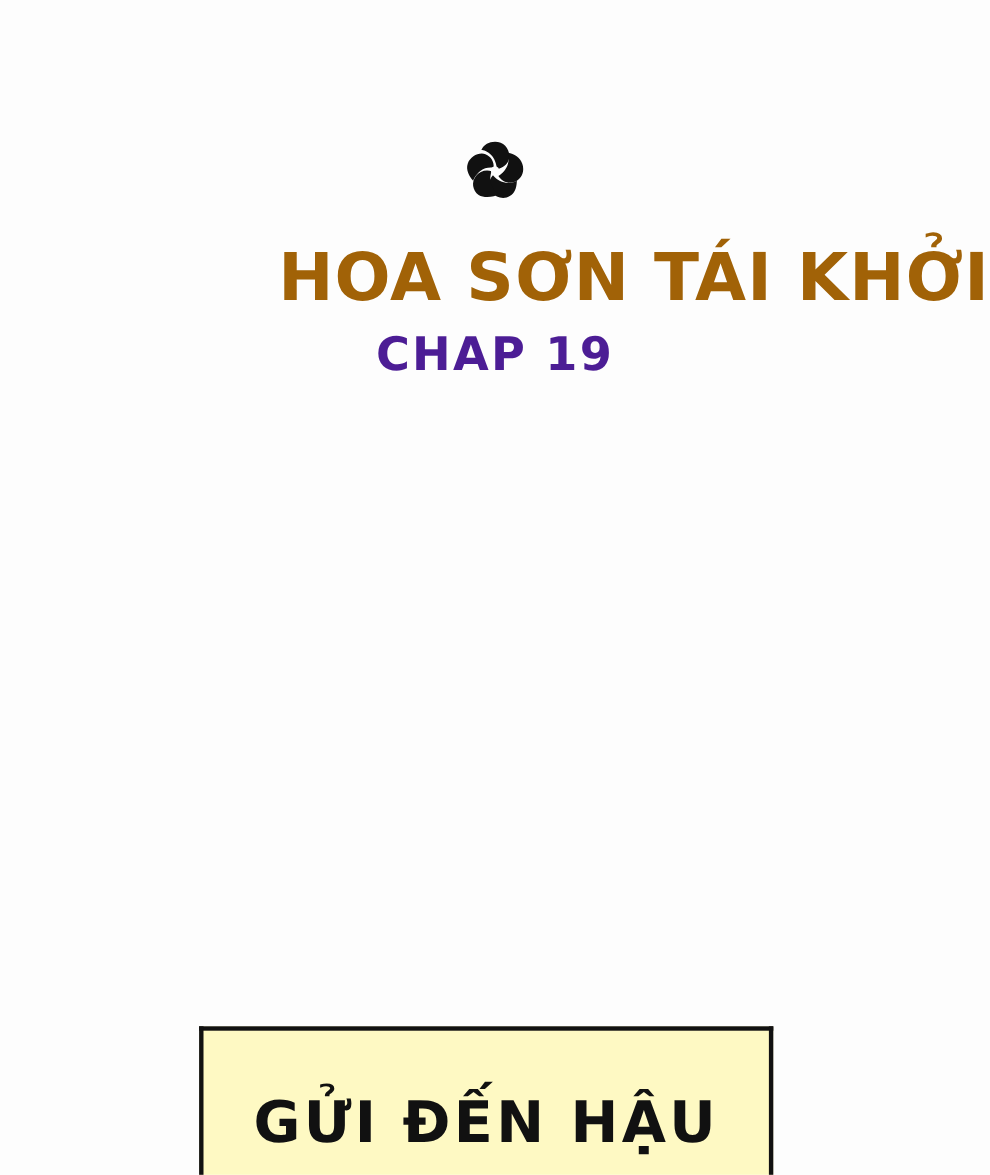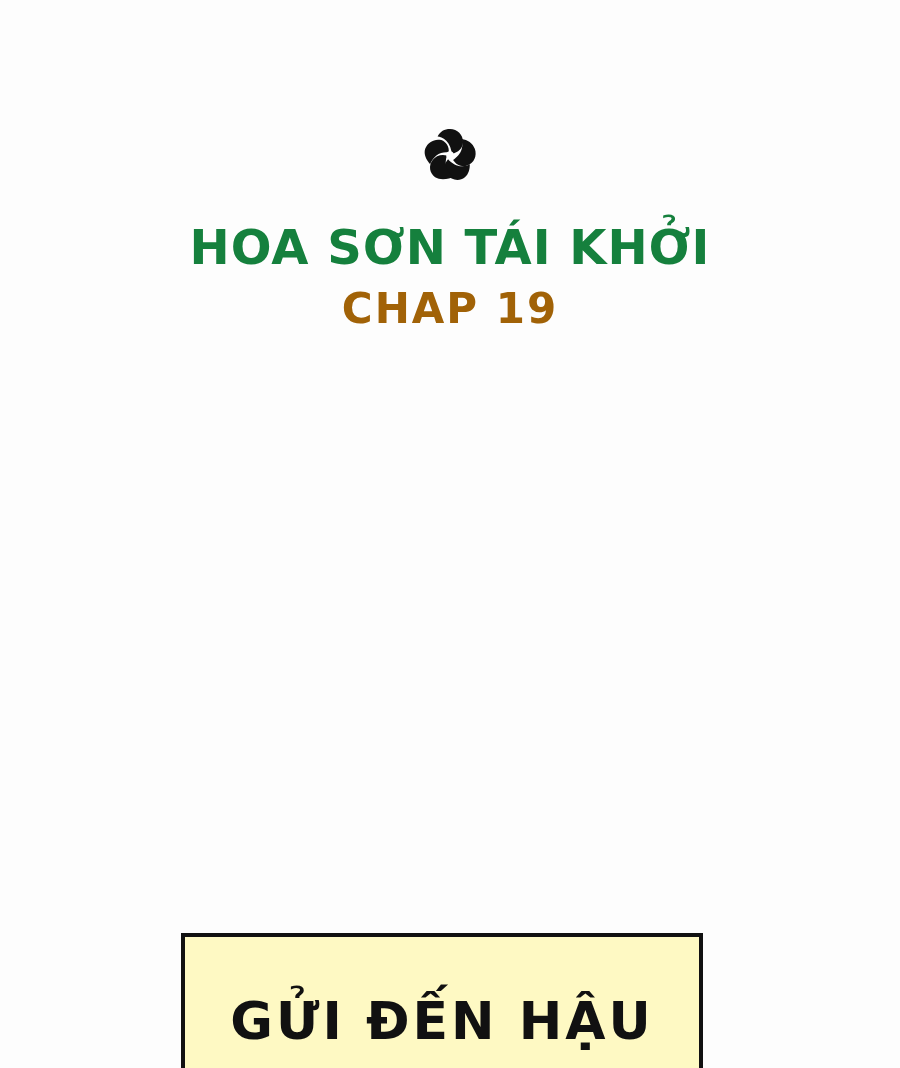--- a/index.html
+++ b/index.html
@@ -40,34 +40,35 @@
   .title-block {
     position: absolute;
     top: 222px;
     left: 0;
     width: 900px;
     text-align: center;
   }
   .series-title {
     font-family: "DejaVu Sans", sans-serif;
     font-weight: 700;
-    font-size: 48px;
+    font-size: 60px;
     letter-spacing: 1px;
     line-height: 1.05;
-    color: #15803d;
+    color: #a16207;
     margin: 0;
     white-space: nowrap;
+    text-align: right;
   }
   .chapter-line {
     font-family: "DejaVu Sans", sans-serif;
     font-weight: 700;
     font-size: 42px;
     letter-spacing: 2px;
     line-height: 1.1;
-    color: #a16207;
+    color: #4c1d95;
     margin: 14px 0 0 0;
   }
   
   .panel {
     position: absolute;
     left: 181px;
     top: 933px;
     width: 522px;
     height: 135px;
     border: 4px solid #111111;

